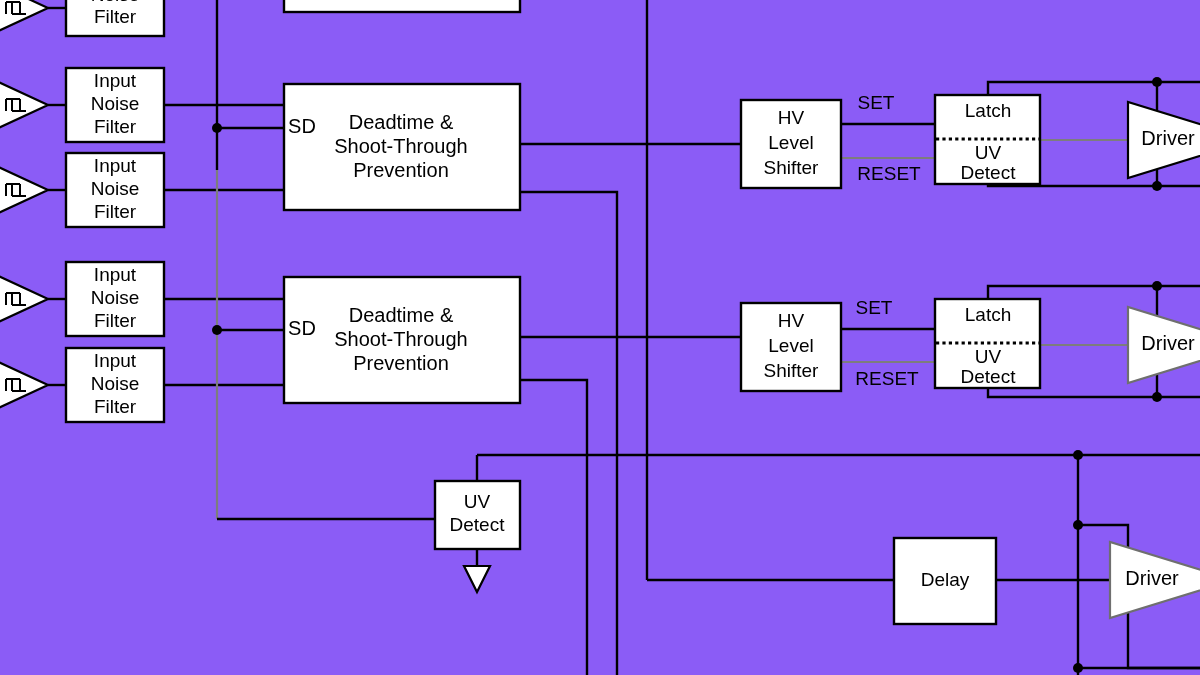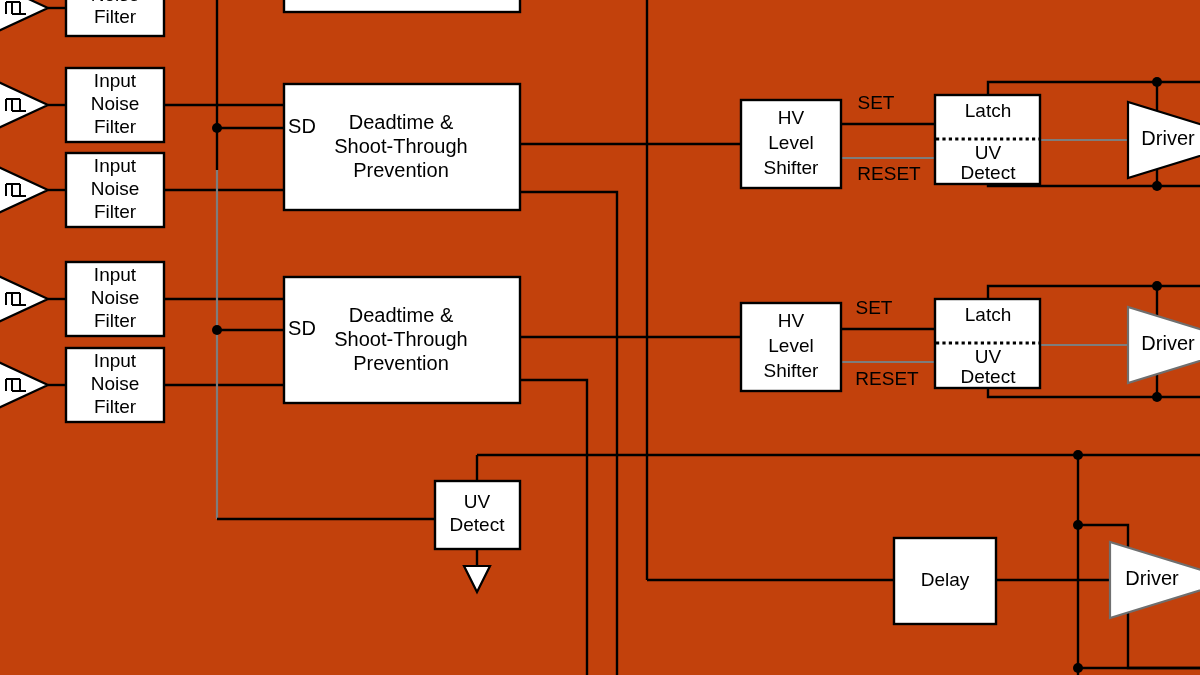--- a/index.html
+++ b/index.html
@@ -5,21 +5,21 @@
 <style>
   html, body {
     margin: 0;
     padding: 0;
     background: #ffffff;
   }
   #canvas-wrap {
     position: relative;
     width: 1200px;
     height: 675px;
-    background: #c2410c;
+    background: #8b5cf6;
     overflow: hidden;
     font-family: "Liberation Sans", sans-serif;
     text-align: right;
   }
   svg.diagram {
     display: block;
     width: 1200px;
     height: 675px;
   }
   .blk {

